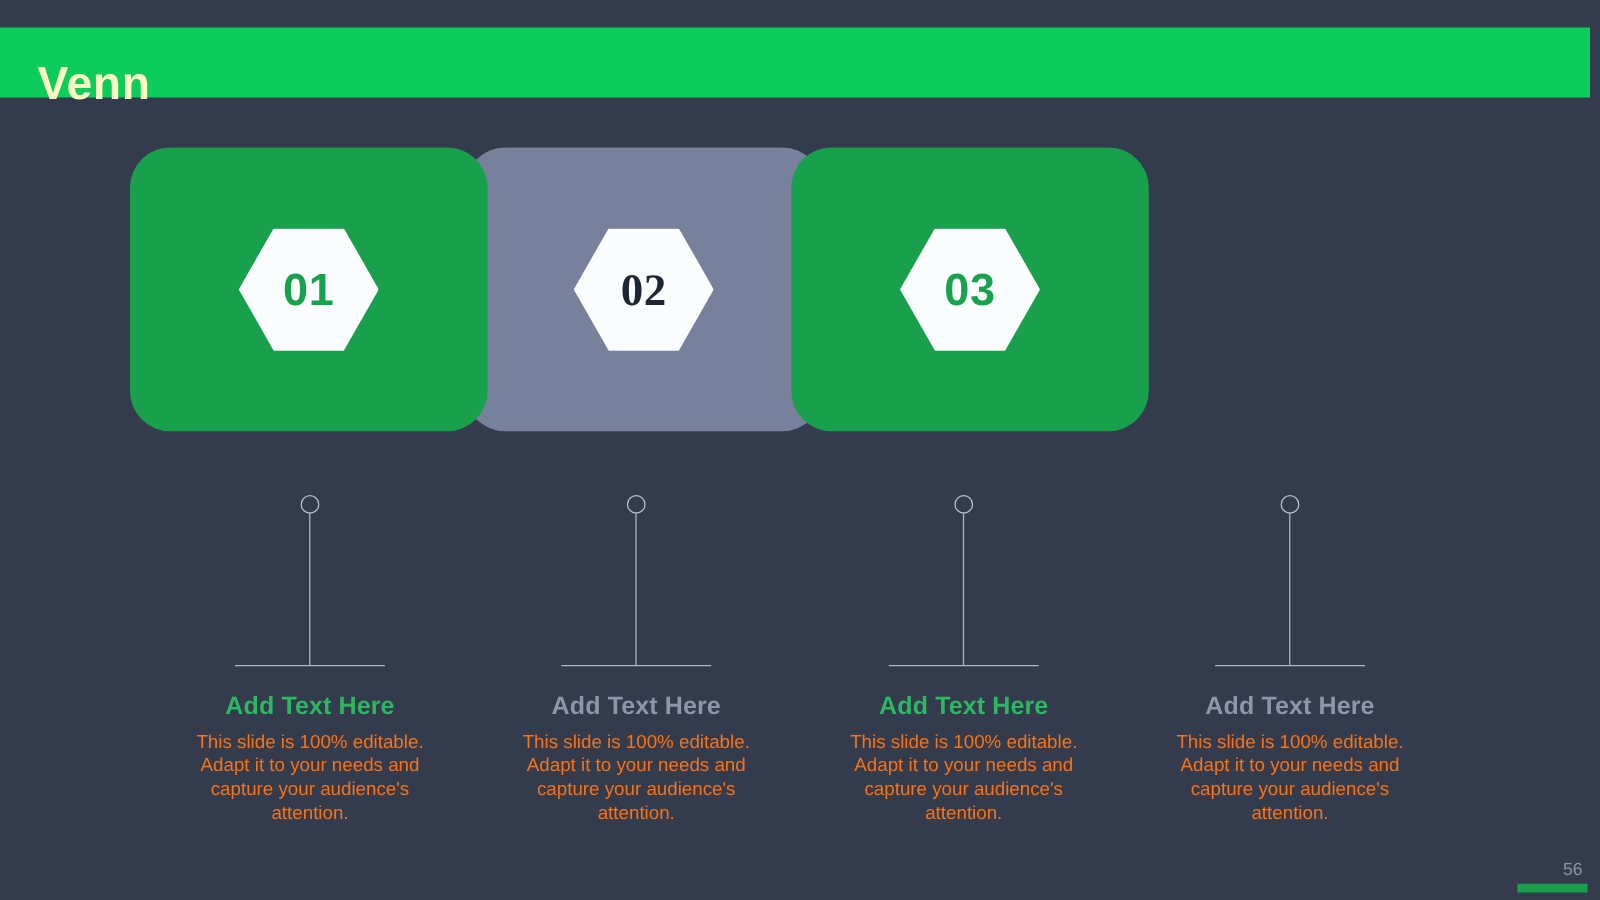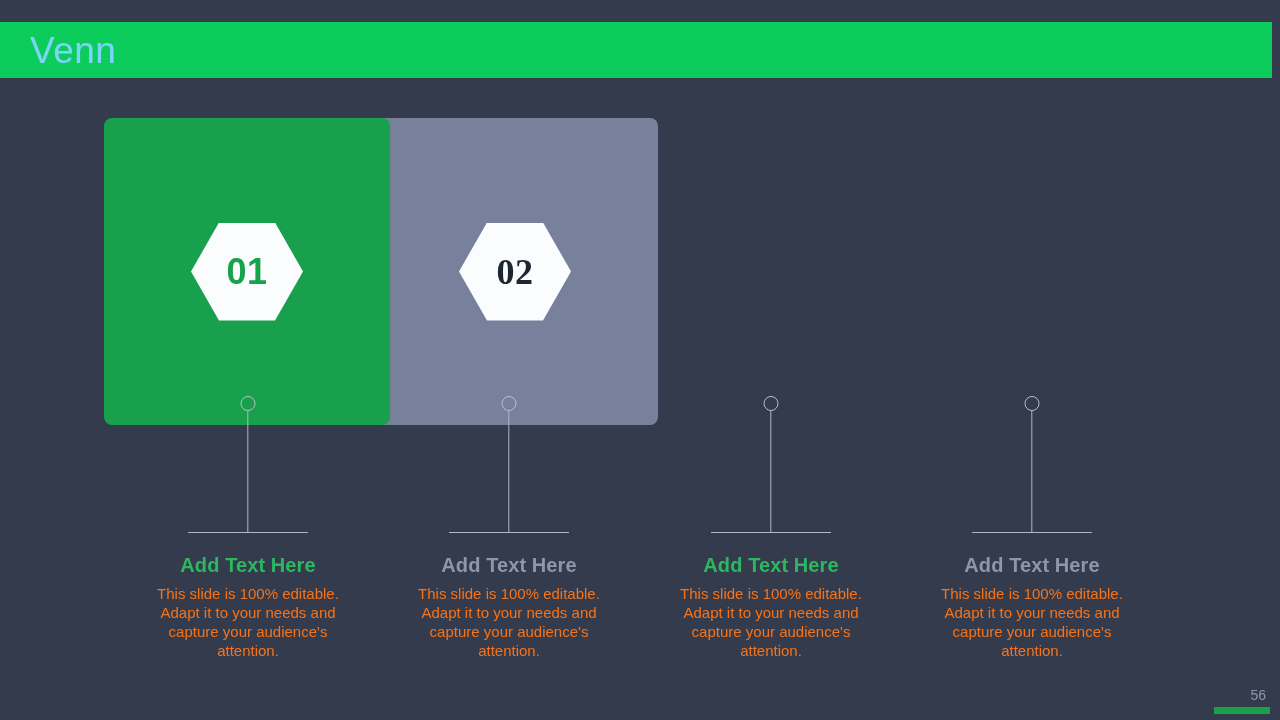--- a/index.html
+++ b/index.html
@@ -20,42 +20,42 @@
     position: absolute;
     left: 0;
     top: 22px;
     width: 1272px;
     height: 56px;
     background: #0ccd5c;
   }
   #title-text {
     position: absolute;
     left: 30px;
-    top: 30px;
+    top: 46px;
     font-size: 37px;
-    font-weight: 400;
+    font-weight: 700;
     letter-spacing: 0.5px;
-    color: #7dd3fc;
+    color: #fef9c3;
     line-height: 42px;
   }
 
   
   #cards-layer {
     position: absolute;
     left: 0;
     top: 118px;
     width: 1280px;
     height: 290px;
   }
   .venn-card {
     position: absolute;
     top: 0;
     width: 286px;
-    height: 307px;
-    border-radius: 8px;
+    height: 227px;
+    border-radius: 32px;
   }
   .venn-card.green {
     background: #19a04d;
   }
   .venn-card.gray {
     background: rgba(137,148,175,0.80);
   }
   .card-1 { left: 104px;  z-index: 4; }
   .card-2 { left: 372px;  z-index: 2; }
   .card-3 { left: 633px;  z-index: 3; }
@@ -184,20 +184,25 @@
       <span class="hex-num num-green">01</span>
     </div>
   </div>
 
   <div class="venn-card gray card-2">
     <div class="hex">
       <span class="hex-num num-dark">02</span>
     </div>
   </div>
 
+  <div class="venn-card green card-3">
+    <div class="hex">
+      <span class="hex-num num-green">03</span>
+    </div>
+  </div>
 
 
 </div>
 
 <div id="columns">
 
   <div class="column col-1">
     <div class="node-ring"></div>
     <div class="stem"></div>
     <div class="rule"></div>

